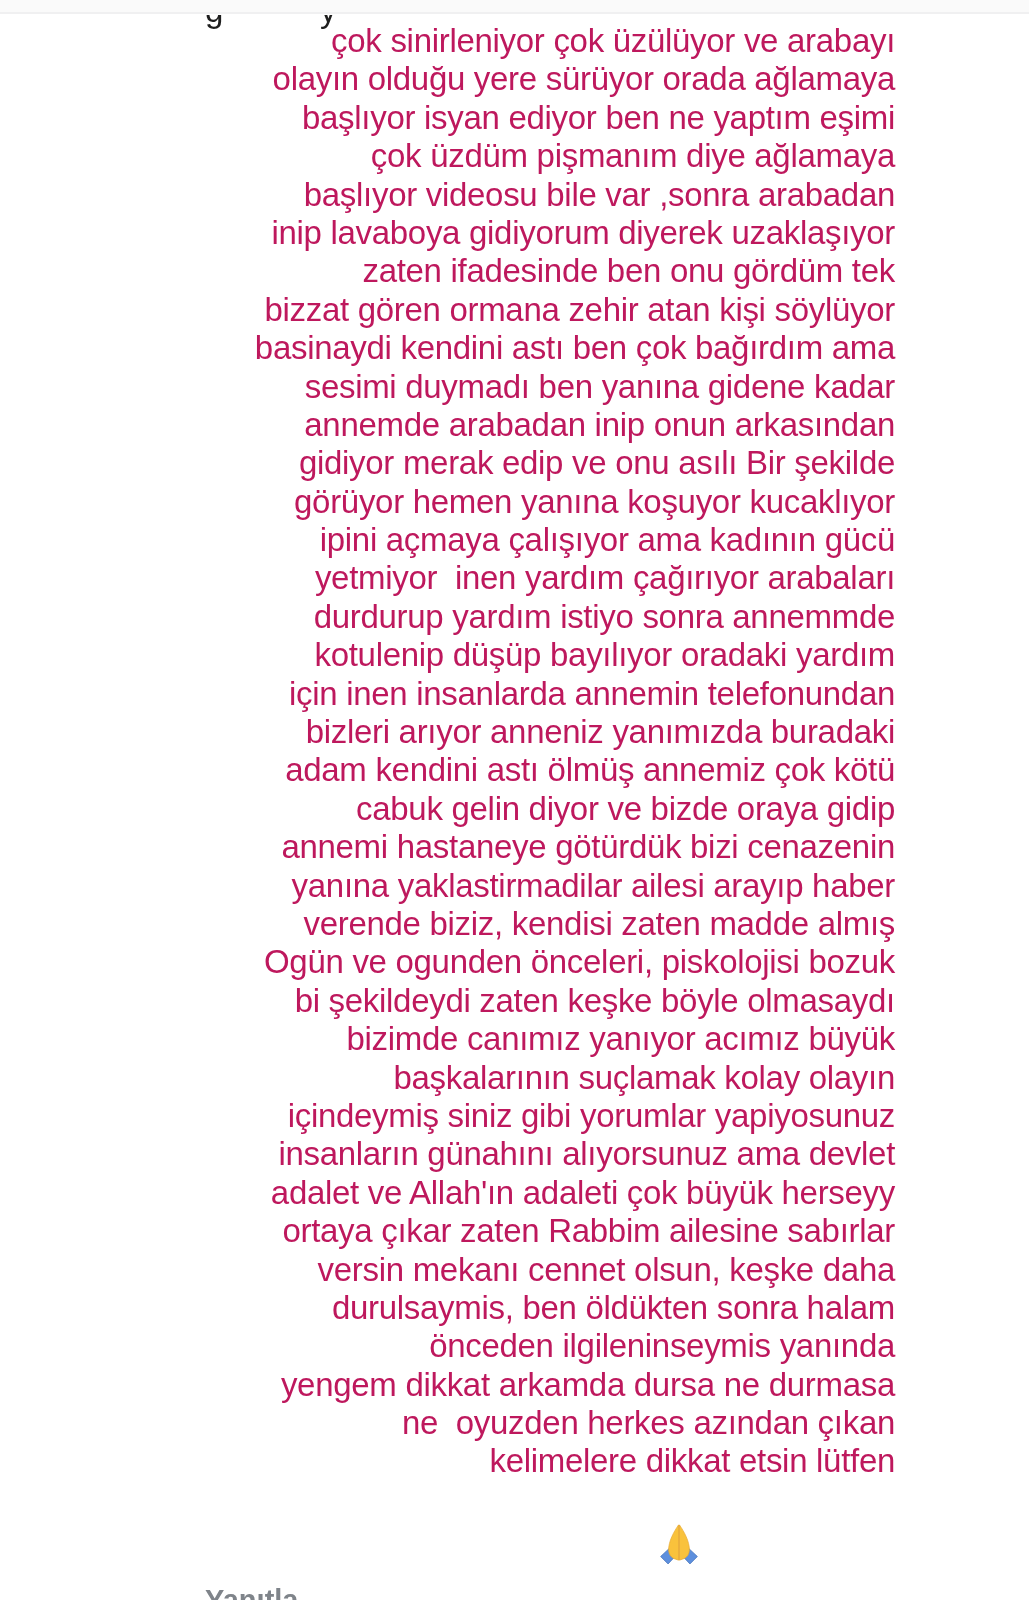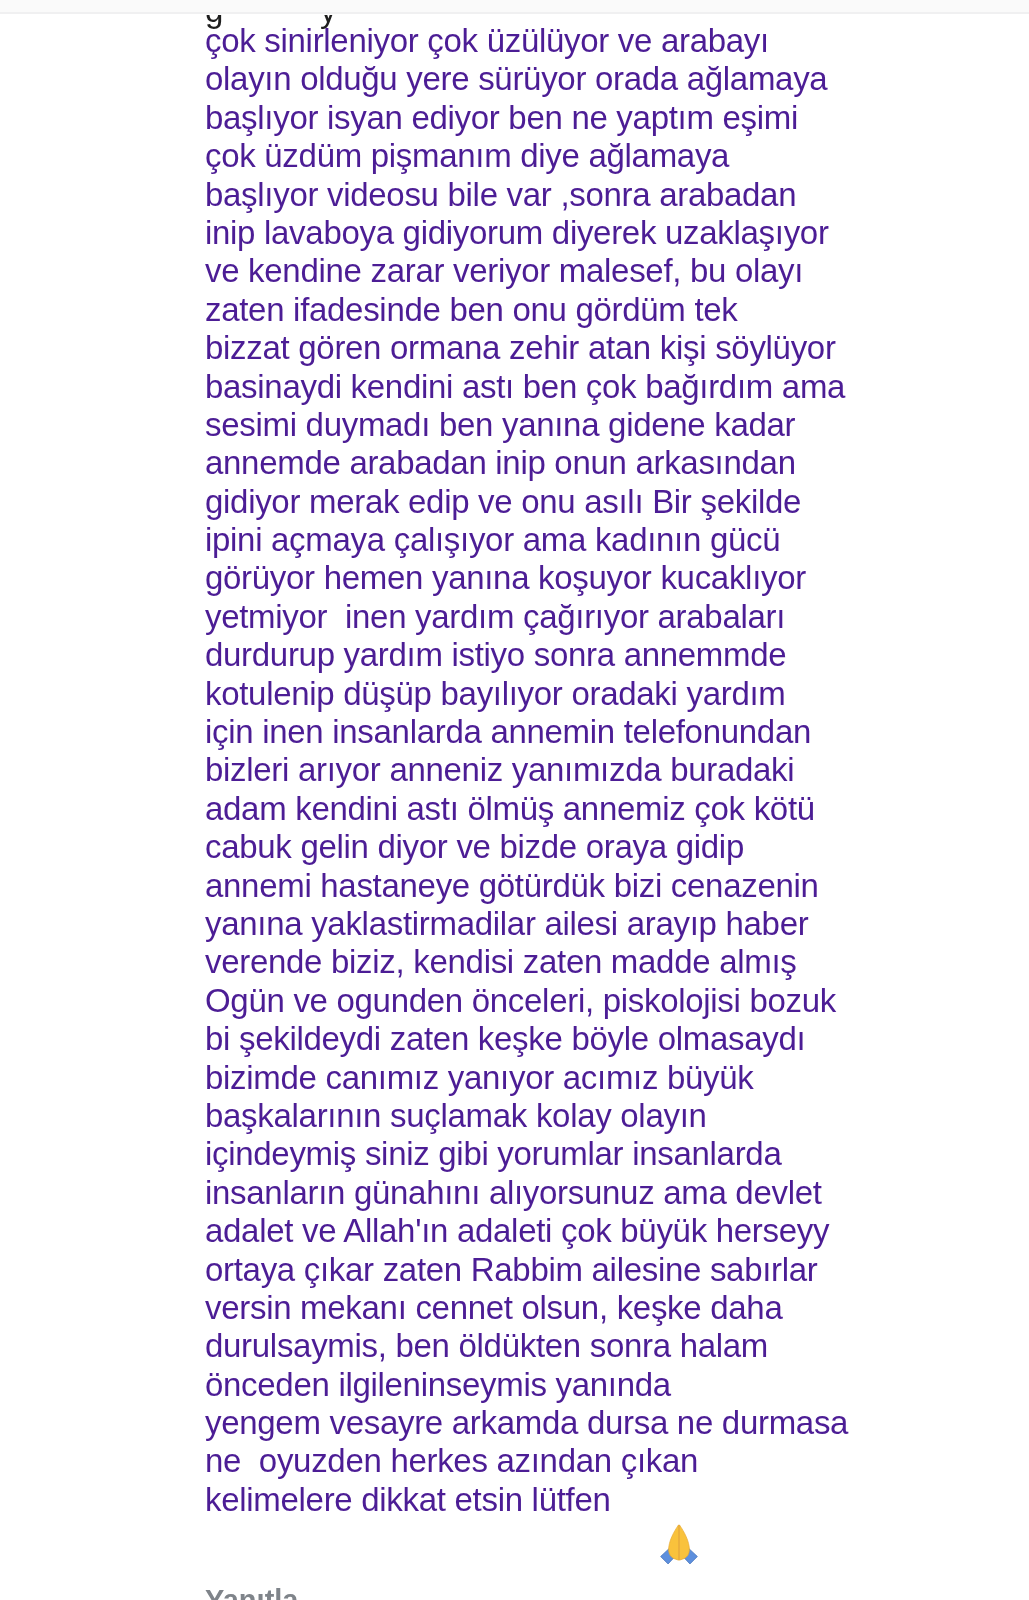--- a/index.html
+++ b/index.html
@@ -39,21 +39,22 @@
     color: #1e1e1e;
   }
   .cut-frag.f1 { left: 205px; }
   .cut-frag.f2 { left: 320px; }
 
   .comment-text {
     position: absolute;
     left: 205px;
     top: 22px;
     width: 690px;
-    color: #4c1d95;
+    color: #be185d;
+    text-align: right;
   }
   .t-line {
     height: 38.4px;
     line-height: 38.4px;
     font-size: 33px;
     letter-spacing: -0.3px;
     white-space: pre;
   }
   .emoji-pray {
     position: absolute;
@@ -87,51 +88,50 @@
   <span class="cut-frag f2">y</span>
 </div>
 
 <div class="comment-text">
     <div class="t-line">çok sinirleniyor çok üzülüyor ve arabayı</div>
     <div class="t-line">olayın olduğu yere sürüyor orada ağlamaya</div>
     <div class="t-line">başlıyor isyan ediyor ben ne yaptım eşimi</div>
     <div class="t-line">çok üzdüm pişmanım diye ağlamaya</div>
     <div class="t-line">başlıyor videosu bile var ,sonra arabadan</div>
     <div class="t-line">inip lavaboya gidiyorum diyerek uzaklaşıyor</div>
-    <div class="t-line">ve kendine zarar veriyor malesef, bu olayı</div>
     <div class="t-line">zaten ifadesinde ben onu gördüm tek</div>
     <div class="t-line">bizzat gören ormana zehir atan kişi söylüyor</div>
     <div class="t-line">basinaydi kendini astı ben çok bağırdım ama</div>
     <div class="t-line">sesimi duymadı ben yanına gidene kadar</div>
     <div class="t-line">annemde arabadan inip onun arkasından</div>
     <div class="t-line">gidiyor merak edip ve onu asılı Bir şekilde</div>
+    <div class="t-line">görüyor hemen yanına koşuyor kucaklıyor</div>
     <div class="t-line">ipini açmaya çalışıyor ama kadının gücü</div>
-    <div class="t-line">görüyor hemen yanına koşuyor kucaklıyor</div>
     <div class="t-line">yetmiyor  inen yardım çağırıyor arabaları</div>
     <div class="t-line">durdurup yardım istiyo sonra annemmde</div>
     <div class="t-line">kotulenip düşüp bayılıyor oradaki yardım</div>
     <div class="t-line">için inen insanlarda annemin telefonundan</div>
     <div class="t-line">bizleri arıyor anneniz yanımızda buradaki</div>
     <div class="t-line">adam kendini astı ölmüş annemiz çok kötü</div>
     <div class="t-line">cabuk gelin diyor ve bizde oraya gidip</div>
     <div class="t-line">annemi hastaneye götürdük bizi cenazenin</div>
     <div class="t-line">yanına yaklastirmadilar ailesi arayıp haber</div>
     <div class="t-line">verende biziz, kendisi zaten madde almış</div>
     <div class="t-line">Ogün ve ogunden önceleri, piskolojisi bozuk</div>
     <div class="t-line">bi şekildeydi zaten keşke böyle olmasaydı</div>
     <div class="t-line">bizimde canımız yanıyor acımız büyük</div>
     <div class="t-line">başkalarının suçlamak kolay olayın</div>
-    <div class="t-line">içindeymiş siniz gibi yorumlar insanlarda</div>
+    <div class="t-line">içindeymiş siniz gibi yorumlar yapiyosunuz</div>
     <div class="t-line">insanların günahını alıyorsunuz ama devlet</div>
     <div class="t-line">adalet ve Allah'ın adaleti çok büyük herseyy</div>
     <div class="t-line">ortaya çıkar zaten Rabbim ailesine sabırlar</div>
     <div class="t-line">versin mekanı cennet olsun, keşke daha</div>
     <div class="t-line">durulsaymis, ben öldükten sonra halam</div>
     <div class="t-line">önceden ilgileninseymis yanında</div>
-    <div class="t-line">yengem vesayre arkamda dursa ne durmasa</div>
+    <div class="t-line">yengem dikkat arkamda dursa ne durmasa</div>
     <div class="t-line">ne  oyuzden herkes azından çıkan</div>
     <div class="t-line">kelimelere dikkat etsin lütfen</div>
   </div>
 
 <svg class="emoji-pray" viewBox="0 0 40 40" xmlns="http://www.w3.org/2000/svg" aria-hidden="true">
   <path d="M4 30 L12 22.5 L18 28.5 L10.5 36.5 Z" fill="#5d8fdd" stroke="#3f6fb8" stroke-width="0.6"></path>
   <path d="M36 30 L28 22.5 L22 28.5 L29.5 36.5 Z" fill="#5d8fdd" stroke="#3f6fb8" stroke-width="0.6"></path>
   <path d="M19.6 2.5 C15.5 8.5 10.8 17 11 24.5 C11.1 28 13 30.6 15.6 31.8 L19.6 33.2 Z" fill="#f9c23c" stroke="#e8a82e" stroke-width="0.6"></path>
   <path d="M20.4 2.5 C24.5 8.5 29.2 17 29 24.5 C28.9 28 27 30.6 24.4 31.8 L20.4 33.2 Z" fill="#f9c23c" stroke="#e8a82e" stroke-width="0.6"></path>
   <line x1="20" y1="2.8" x2="20" y2="33" stroke="#e8a82e" stroke-width="0.9"></line>

